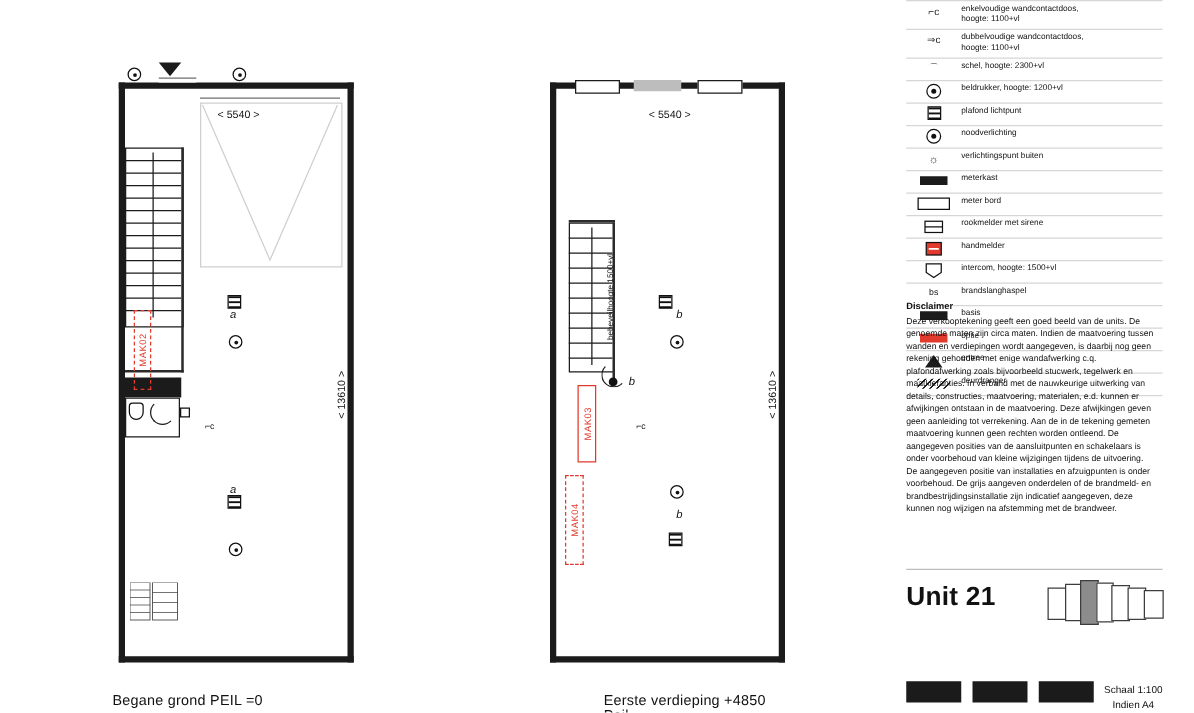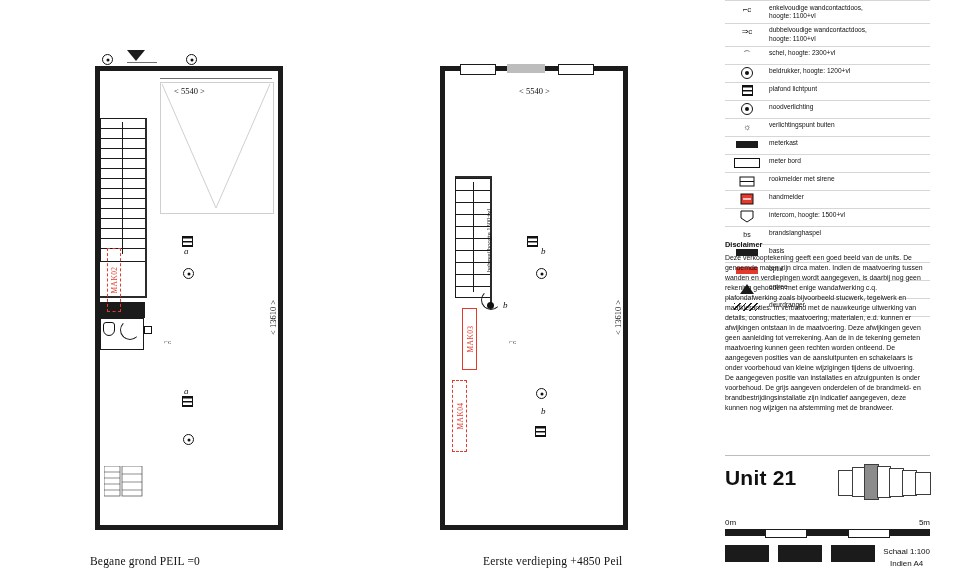--- a/index.html
+++ b/index.html
@@ -4,21 +4,21 @@
 <style>
   html,body{margin:0;padding:0;}
   body{
     width:955px;height:570px;background:#ffffff;
     font-family:"Liberation Sans",sans-serif;
     color:#1a1a1a;overflow:hidden;position:relative;
   }
   .sheet{position:absolute;inset:0;}
 
   
-  .plan{position:absolute;font-family:Liberation Serif, serif;}
+  .plan{position:absolute;}
   .plan-caption{
     position:absolute;font-size:11.5px;color:#111;letter-spacing:.2px;
   }
 
   
   .wall{position:absolute;background:#1b1b1b;}
   .wall-hollow{position:absolute;border:1.6px solid #1b1b1b;background:#fff;}
   .thin{position:absolute;background:#2b2b2b;}
   .hair{position:absolute;background:#6f6f6f;}
   .light{position:absolute;background:#bdbdbd;}
@@ -422,33 +422,20 @@
       <div class="km-cell" style="left:0px;top:6px;width:14px;height:24px;"></div>
       <div class="km-cell" style="left:14px;top:3px;width:12px;height:28px;"></div>
       <div class="km-cell active" style="left:26px;top:0px;width:13px;height:34px;"></div>
       <div class="km-cell" style="left:39px;top:2px;width:12px;height:30px;"></div>
       <div class="km-cell" style="left:51px;top:4px;width:13px;height:27px;"></div>
       <div class="km-cell" style="left:64px;top:6px;width:13px;height:24px;"></div>
       <div class="km-cell" style="left:77px;top:8px;width:14px;height:21px;"></div>
     </div>
   </div>
 
-  <div class="scalebar">
-    <div class="sb-ends">
-      <span>0m</span>
-      <span>5m</span>
-    </div>
-    <div class="sb-line">
-      <i style="background:#1b1b1b;"></i>
-        <i style="background:#fff;border:1px solid #1b1b1b;"></i>
-        <i style="background:#1b1b1b;"></i>
-        <i style="background:#fff;border:1px solid #1b1b1b;"></i>
-        <i style="background:#1b1b1b;"></i>
-    </div>
-  </div>
 
   <div class="sb-blocks">
     <i></i>
     <i></i>
     <i></i>
   </div>
 
   <div class="scale-text">
     <div>Schaal 1:100</div>
     <div>Indien A4</div>

